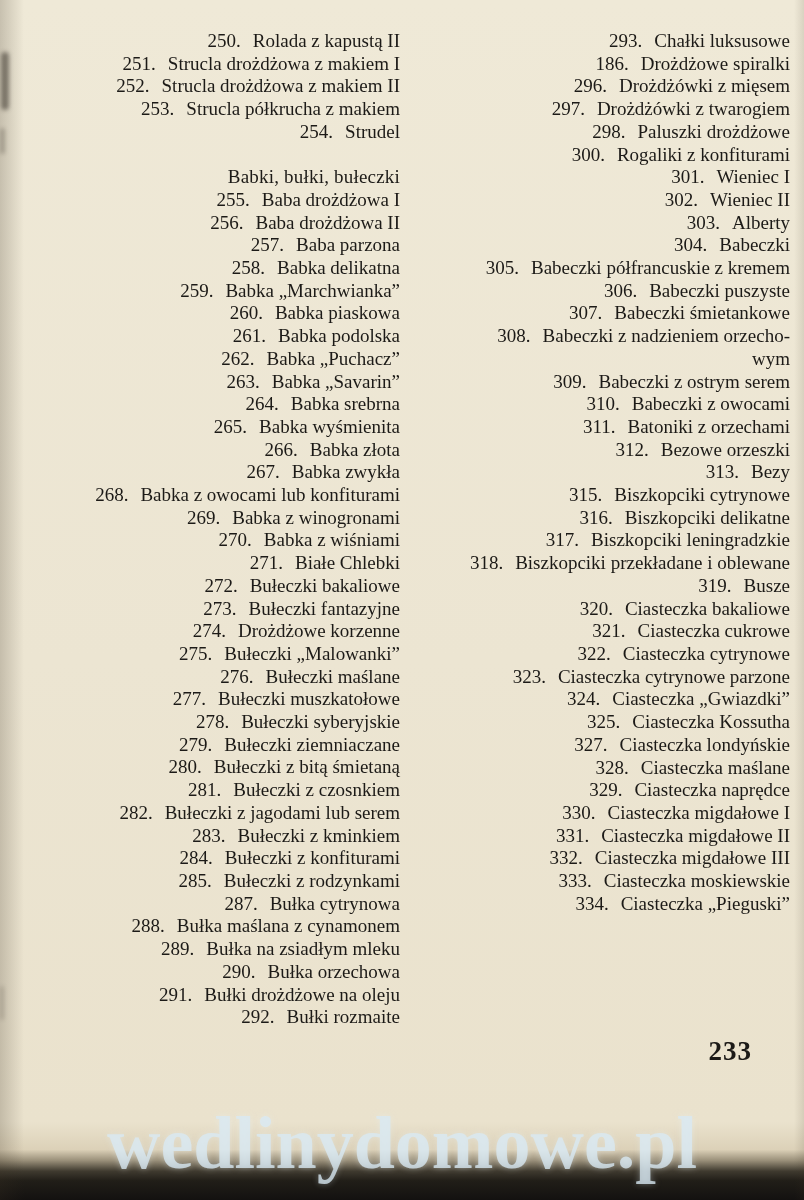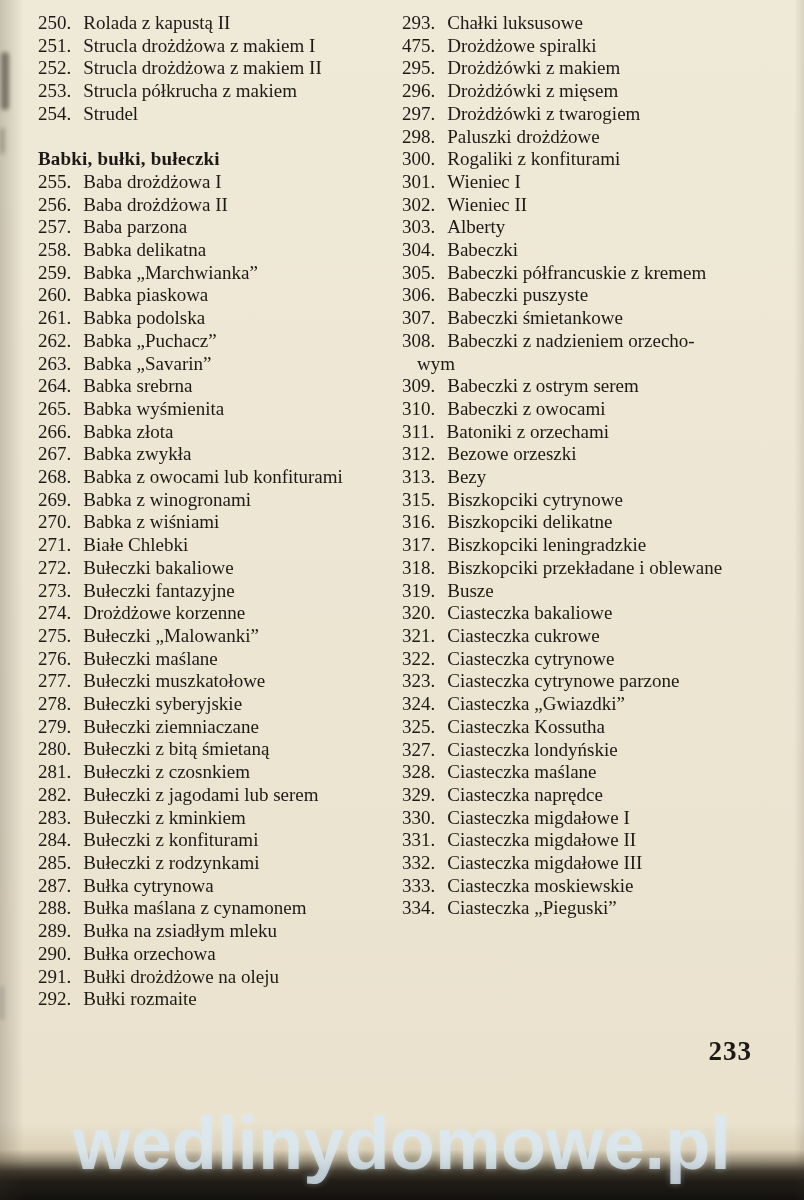--- a/index.html
+++ b/index.html
@@ -34,32 +34,33 @@
     background: linear-gradient(270deg, rgba(58,48,34,0.12), rgba(58,48,34,0));
     pointer-events: none;
   }
   .smudge { position: absolute; background: rgba(40,34,26,0.5); filter: blur(2px); border-radius: 4px; }
   .smudge.s1 { left: 1px; top: 52px;  width: 8px; height: 58px; }
   .smudge.s2 { left: 0px; top: 128px; width: 5px; height: 26px; opacity: .5; }
   .smudge.s3 { left: 0px; top: 986px; width: 4px; height: 34px; opacity: .35; }
 
   .content {
     position: absolute;
-    top: 12px; left: 38px;
+    top: 30px; left: 38px;
     width: 752px;
     display: flex;
-    gap: 2px;
+    gap: 17px;
     z-index: 2;
+    text-align: right;
   }
   .col { font-size: 19px; line-height: 22.7px; }
   .col-left  { width: 362px; }
   .col-right { width: 373px; }
 
   .heading {
-    font-weight: bold;
+    font-weight: normal;
     margin-top: 22.7px;
     letter-spacing: 0.2px;
   }
   .entry {
     padding-left: 15px;
     text-indent: -15px;
     white-space: pre-line;
   }
   .entry .num { margin-right: 12px; }
 
@@ -72,21 +73,21 @@
     letter-spacing: 1px;
     z-index: 2;
     font-family: Liberation Serif, serif;
   }
 
   .watermark {
     position: absolute;
     left: 0; right: 0;
     bottom: 14px;
     text-align: center;
-    font-family: Liberation Sans, sans-serif;
+    font-family: Liberation Serif, serif;
     font-weight: 700;
     font-size: 74px;
     letter-spacing: 0px;
     color: rgba(216, 233, 243, 0.78);
     text-shadow: 0 0 6px rgba(230, 242, 250, 0.35);
     z-index: 3;
     pointer-events: none;
   }
 </style>
 </head>
@@ -140,22 +141,21 @@
         <div class="entry"><span class="num">285.</span><span class="title">Bułeczki z rodzynkami</span></div>
         <div class="entry"><span class="num">287.</span><span class="title">Bułka cytrynowa</span></div>
         <div class="entry"><span class="num">288.</span><span class="title">Bułka maślana z cynamonem</span></div>
         <div class="entry"><span class="num">289.</span><span class="title">Bułka na zsiadłym mleku</span></div>
         <div class="entry"><span class="num">290.</span><span class="title">Bułka orzechowa</span></div>
         <div class="entry"><span class="num">291.</span><span class="title">Bułki drożdżowe na oleju</span></div>
         <div class="entry"><span class="num">292.</span><span class="title">Bułki rozmaite</span></div>
       </div>
     <div class="col col-right">
         <div class="entry"><span class="num">293.</span><span class="title">Chałki luksusowe</span></div>
-        <div class="entry"><span class="num">475.</span><span class="title">Drożdżowe spiralki</span></div>
-        <div class="entry"><span class="num">295.</span><span class="title">Drożdżówki z makiem</span></div>
+        <div class="entry"><span class="num">186.</span><span class="title">Drożdżowe spiralki</span></div>
         <div class="entry"><span class="num">296.</span><span class="title">Drożdżówki z mięsem</span></div>
         <div class="entry"><span class="num">297.</span><span class="title">Drożdżówki z twarogiem</span></div>
         <div class="entry"><span class="num">298.</span><span class="title">Paluszki drożdżowe</span></div>
         <div class="entry"><span class="num">300.</span><span class="title">Rogaliki z konfiturami</span></div>
         <div class="entry"><span class="num">301.</span><span class="title">Wieniec I</span></div>
         <div class="entry"><span class="num">302.</span><span class="title">Wieniec II</span></div>
         <div class="entry"><span class="num">303.</span><span class="title">Alberty</span></div>
         <div class="entry"><span class="num">304.</span><span class="title">Babeczki</span></div>
         <div class="entry"><span class="num">305.</span><span class="title">Babeczki półfrancuskie z kremem</span></div>
         <div class="entry"><span class="num">306.</span><span class="title">Babeczki puszyste</span></div>

